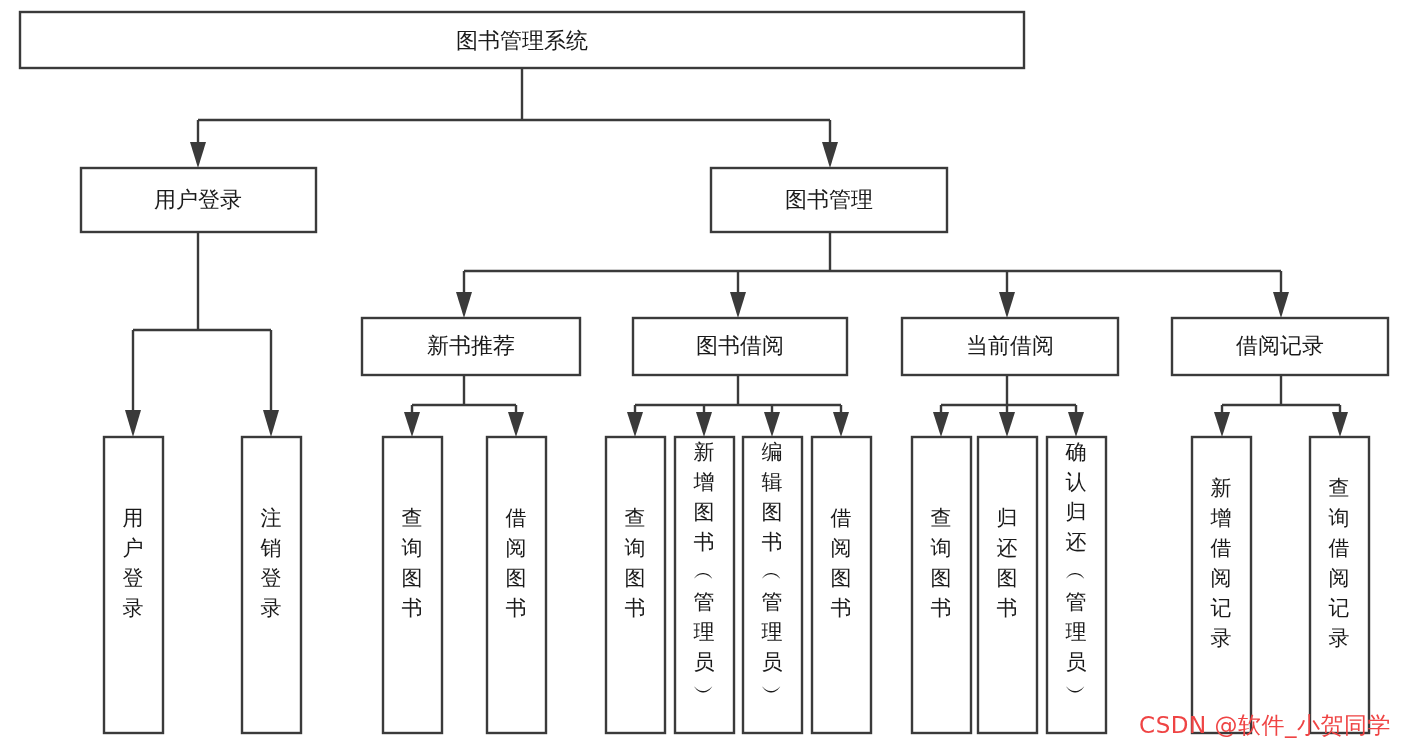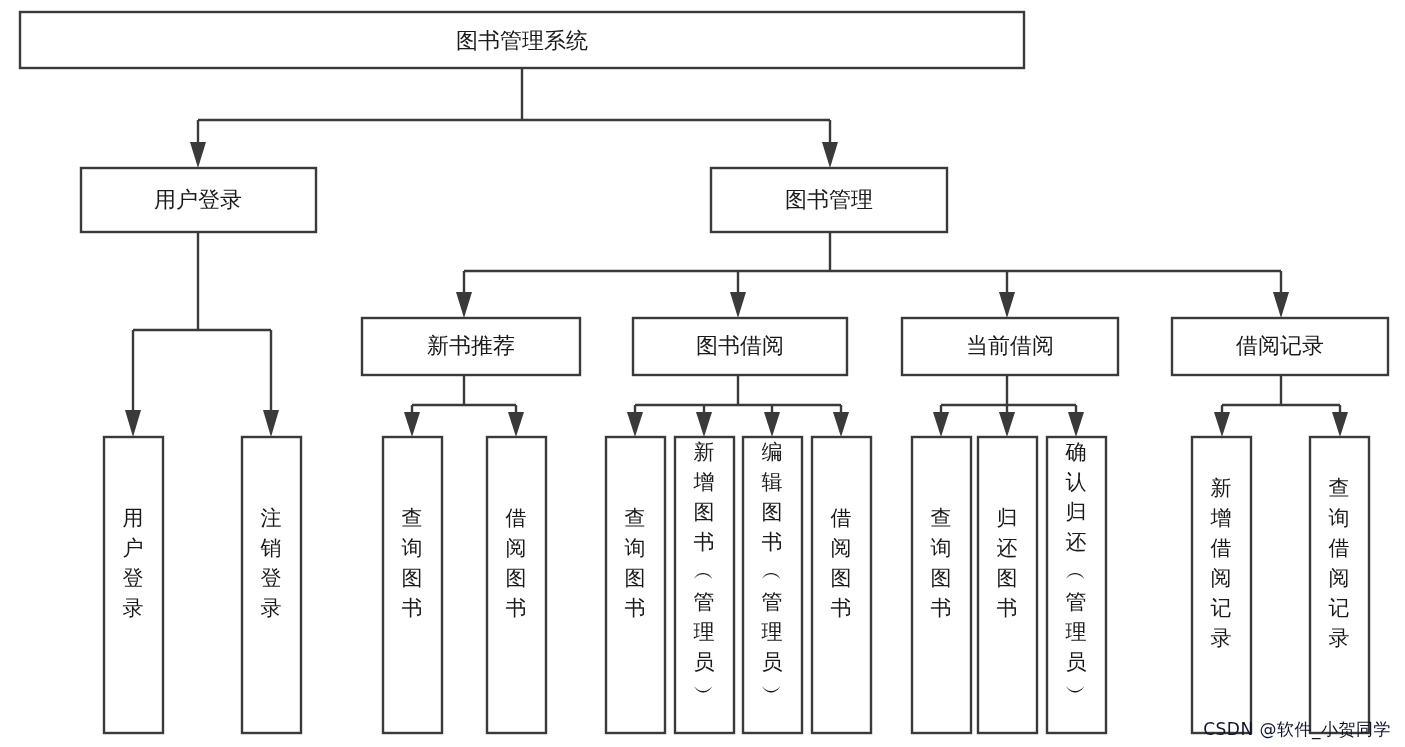--- a/index.html
+++ b/index.html
@@ -51,22 +51,22 @@
   }
   .arrow-head {
     fill: #3a3a3a;
     stroke: none;
   }
   .watermark-text {
     position: absolute;
     right: 14px;
     bottom: 6px;
     font-family: "DejaVu Sans", "Liberation Sans", sans-serif;
-    font-size: 17px;
-    color: #0f172a;
+    font-size: 23px;
+    color: #ef4444;
     letter-spacing: 0.5px;
     white-space: nowrap;
     user-select: none;
   }
 </style>
 </head>
 <body>
 
 <div id="diagram-root">
   <svg class="diagram-canvas" viewBox="0 0 1405 747" xmlns="http://www.w3.org/2000/svg">

